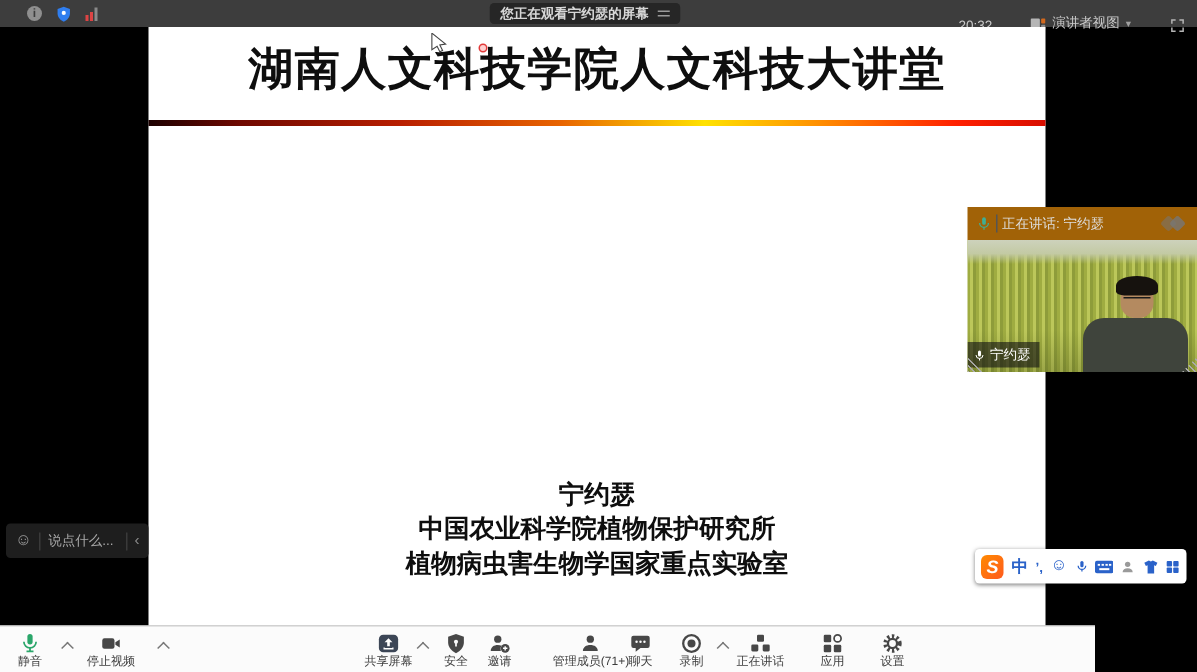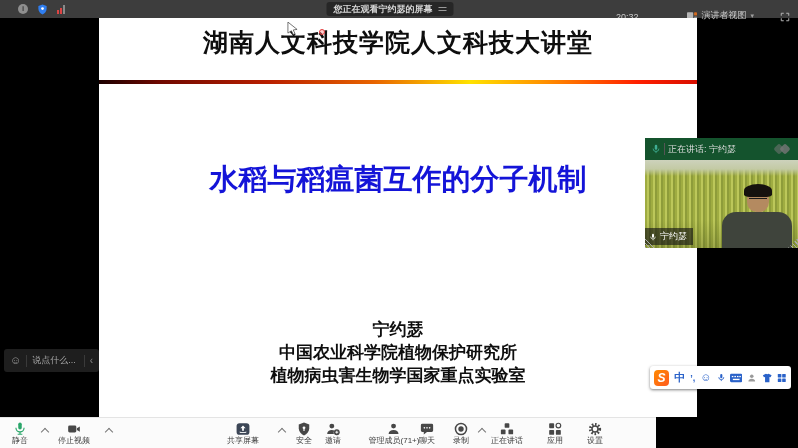--- a/index.html
+++ b/index.html
@@ -15,39 +15,39 @@
   .signal i{display:block;width:2px;background:#d44;}
   .signal i:nth-child(1){height:4px;}
   .signal i:nth-child(2){height:6px;}
   .signal i:nth-child(3){height:9px;background:#8a8a8a;}
   .banner{position:absolute;left:390px;top:2px;transform:translateX(-50%);height:14px;background:#262626;border-radius:3px;display:flex;align-items:center;gap:6px;padding:0 7px;font-weight:bold;}
   .banner-text{font-size:9px;color:#d6d6d6;white-space:nowrap;}
   .banner-icn{display:flex;flex-direction:column;gap:1.5px;}
   .banner-icn i{display:block;width:8px;height:1.5px;background:#9a9a9a;}
   .tb-right{position:absolute;right:8px;top:4px;height:18px;display:flex;align-items:flex-end;gap:26px;}
   .tb-time{font-size:9px;color:#c9c9c9;}
-  .viewmode{display:flex;align-items:center;gap:4px;cursor:default;margin-left:23px;}
+  .viewmode{display:flex;align-items:center;gap:4px;cursor:default;}
   .vm-icon{width:10px;height:8px;display:block;}
   .vm-label{font-size:9px;color:#c9c9c9;white-space:nowrap;}
   .vm-caret{font-size:7px;color:#a0a0a0;}
   .expand-icon{width:10px;height:10px;display:block;color:#b5b5b5;}
 
   
   .slide{position:absolute;left:99px;top:18px;width:598px;height:399px;background:#fff;}
-  .slide-header{position:absolute;left:0;top:8px;width:100%;text-align:center;font-size:25px;font-weight:bold;color:#0e0e0e;letter-spacing:1px;white-space:nowrap;}
+  .slide-header{position:absolute;left:0;top:8px;width:100%;text-align:center;font-size:30px;font-weight:bold;color:#0e0e0e;letter-spacing:1px;white-space:nowrap;}
   .slide-rule{position:absolute;left:0;top:62px;width:100%;height:4px;
     background:linear-gradient(90deg,#1c0000 0%,#6e0800 10%,#b81e00 28%,#e86400 46%,#ffe200 62%,#ff9400 74%,#ff2000 90%,#d80e00 100%);}
   .slide-title{position:absolute;left:0;top:142px;width:100%;text-align:center;font-size:29px;font-weight:bold;color:var(--color-title-blue,#1414d8);white-space:nowrap;}
   .credits{position:absolute;left:0;top:300px;width:100%;text-align:center;font-size:17px;font-weight:600;color:#0e0e0e;line-height:23px;}
   .cursor-glyph{position:absolute;left:188px;top:4px;width:11px;height:13px;color:#fff;}
   .laser-dot{position:absolute;left:220px;top:11px;width:6px;height:6px;border:1.5px solid #e23a3a;border-radius:50%;background:rgba(255,120,120,.35);}
 
   
   .video-panel{position:absolute;left:645px;top:138px;width:153px;height:110px;}
-  .vp-header{height:22px;background:#14532d;display:flex;align-items:center;padding:0 6px;gap:3px;}
+  .vp-header{height:22px;background:#a16207;display:flex;align-items:center;padding:0 6px;gap:3px;}
   .vp-mic{width:10px;height:12px;color:#3fae94;flex:0 0 auto;}
   .vp-div{width:1px;height:12px;background:#555;}
   .vp-label{font-size:9px;color:#dedede;white-space:nowrap;flex:1;}
   .vp-logo{position:relative;width:18px;height:12px;flex:0 0 auto;}
   .vp-logo i{position:absolute;width:8px;height:8px;background:#777;opacity:.55;border-radius:2px;transform:rotate(45deg);top:2px;}
   .vp-logo i:nth-child(1){left:1px;}
   .vp-logo i:nth-child(2){left:7px;opacity:.8;}
   .vp-scene{position:relative;height:88px;overflow:hidden;
     background:
       linear-gradient(180deg,#cdd2bc 0px,#c3caa4 9px,rgba(195,202,164,0) 16px),
@@ -75,21 +75,21 @@
   
   .ime-bar{position:absolute;left:650px;top:366px;width:141px;height:23px;background:#fff;border-radius:3px;box-shadow:0 1px 3px rgba(0,0,0,.5);display:flex;align-items:center;padding:0 4px;gap:5px;}
   .ime-logo{width:16px;height:16px;border-radius:4px;background:linear-gradient(135deg,#ff8a00,var(--color-sogou-orange,#ff5a1e));color:#fff;font-weight:bold;font-style:italic;font-size:12px;display:flex;align-items:center;justify-content:center;line-height:1;}
   .ime-mode{font-size:11px;font-weight:bold;color:var(--color-ime-blue,#2a62c9);}
   .ime-punct{font-size:9px;font-weight:bold;color:var(--color-ime-blue,#2a62c9);}
   .ime-smiley{font-size:11px;color:var(--color-ime-blue,#2a62c9);line-height:1;}
   .ime-ic{display:block;color:var(--color-ime-blue,#2a62c9);}
   .ime-ic.gray{color:#9a9a9a;}
 
   
-  .toolbar{position:absolute;left:0;top:417px;width:656px;height:31px;background:var(--color-toolbar-bg,#fbfbfb);border-top:1px solid #e4e4e4;}
+  .toolbar{position:absolute;left:0;top:417px;width:730px;height:31px;background:var(--color-toolbar-bg,#fbfbfb);border-top:1px solid #e4e4e4;}
   .tb-item{position:absolute;top:3px;transform:translateX(-50%);display:flex;flex-direction:column;align-items:center;gap:1px;cursor:default;}
   .tb-icon{width:15px;height:15px;display:flex;align-items:center;justify-content:center;color:#474747;}
   .tb-icon svg{width:14px;height:14px;display:block;}
   .tb-icon.green{color:var(--color-accent-green,#2aa66a);}
   .tb-label{font-size:8px;color:#3c3c3c;white-space:nowrap;line-height:1;}
   .tb-caret{position:absolute;top:9px;width:6px;height:6px;}
   .tb-caret::before{content:"";position:absolute;left:0;top:2px;width:5px;height:5px;border-left:1.4px solid #777;border-top:1.4px solid #777;transform:rotate(45deg);}
 </style>
 </head>
 <body>
@@ -133,21 +133,20 @@
     </div>
   </header>
 
   <main class="slide">
     <div class="slide-header">湖南人文科技学院人文科技大讲堂</div>
     <svg class="cursor-glyph" viewBox="0 0 12 14">
         <path d="M1 0l10 8-4.2.6 2 4-2 .9-2-4L1 12z" fill="#fff" stroke="#444" stroke-width="0.8"></path>
       </svg>
     <span class="laser-dot"></span>
     <div class="slide-rule"></div>
-    <div class="slide-title">水稻与稻瘟菌互作的分子机制</div>
     <div class="credits">
       <div>宁约瑟</div>
       <div>中国农业科学院植物保护研究所</div>
       <div>植物病虫害生物学国家重点实验室</div>
     </div>
   </main>
 
   <aside class="video-panel">
     <div class="vp-header">
       <svg class="vp-mic" viewBox="0 0 24 24" fill="currentColor">
@@ -245,21 +244,21 @@
       <span class="tb-icon">
         <svg viewBox="0 0 24 24" fill="currentColor">
             <rect x="2" y="6" width="14" height="12" rx="2.5"></rect>
             <path d="M17 10.5l5-3v9l-5-3z"></path>
           </svg>
       </span>
       <span class="tb-label">停止视频</span>
     </div>
     <span class="tb-caret" style="left:106px"></span>
 
-    <div class="tb-item" style="left:243px">
+    <div class="tb-item" style="left:259px">
       <span class="tb-icon">
         <svg viewBox="0 0 24 24">
             <rect x="1" y="2" width="22" height="20" rx="5" fill="#3c4656"></rect>
             <path d="M12 6l4.5 4.5h-3V15h-3v-4.5h-3z" fill="#fff"></path>
             <path d="M7 16.5v1.5h10v-1.5" stroke="#fff" stroke-width="1.5" fill="none"></path>
           </svg>
       </span>
       <span class="tb-label">共享屏幕</span>
     </div>
     <span class="tb-caret" style="left:279px"></span>

